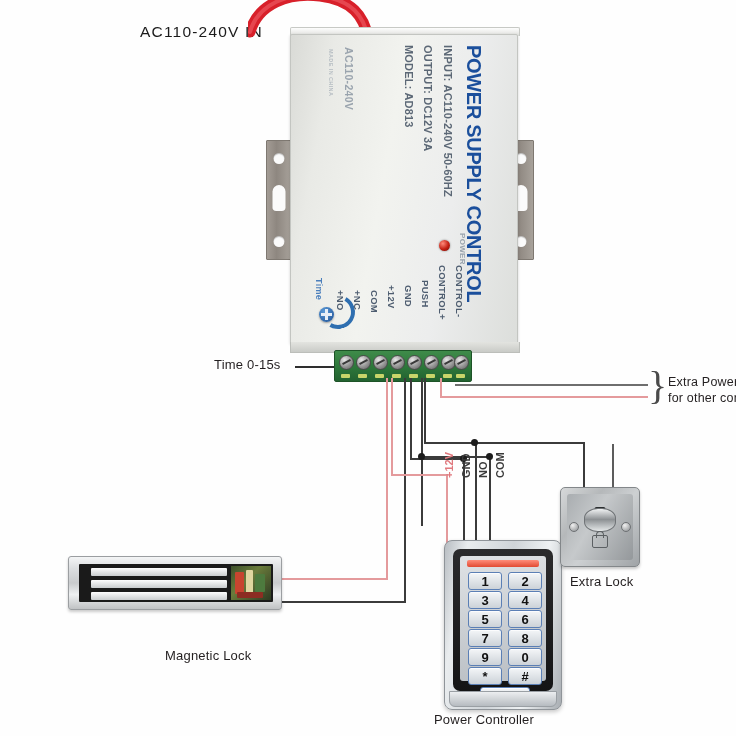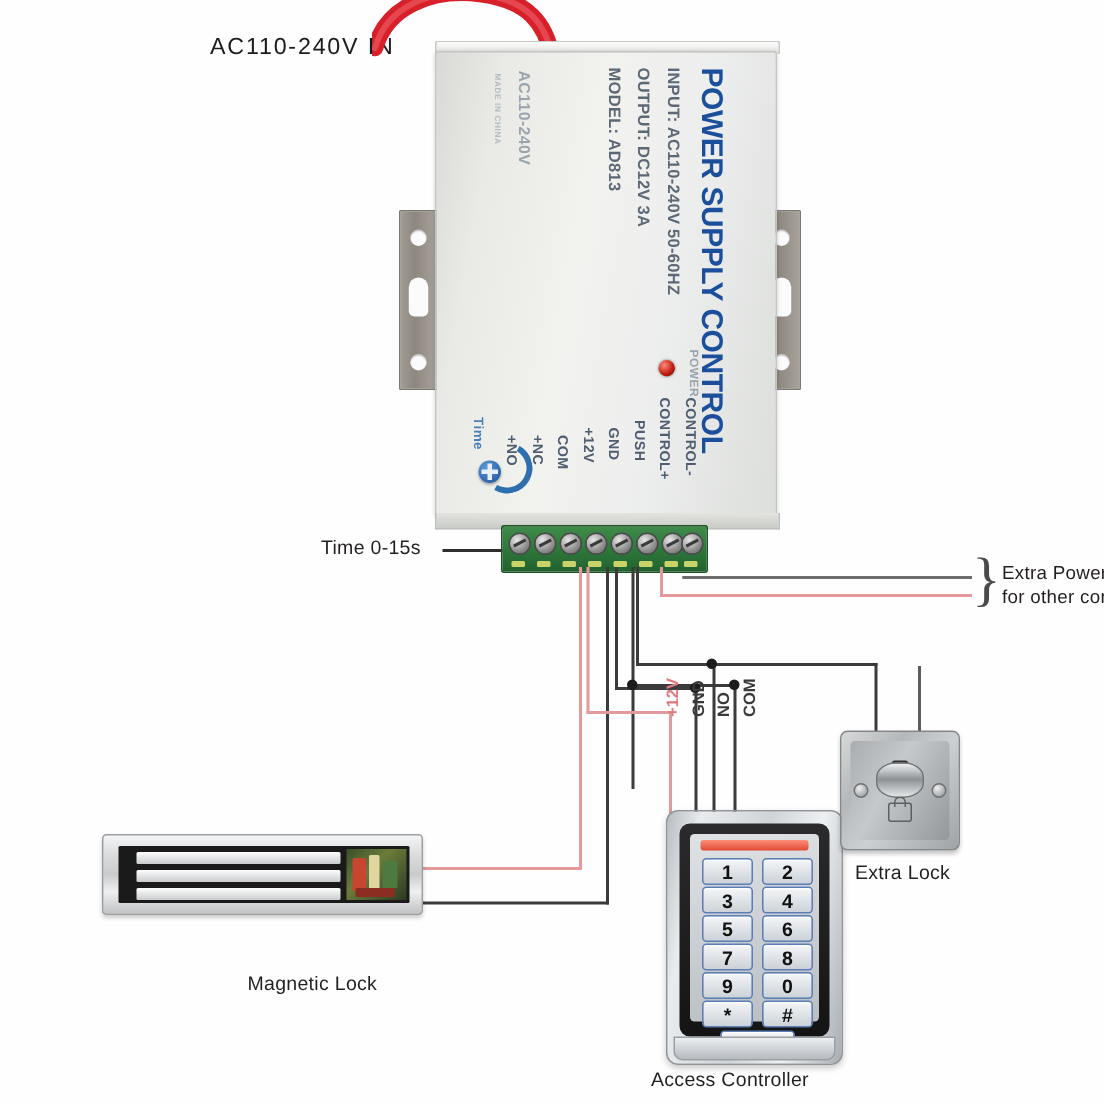--- a/index.html
+++ b/index.html
@@ -477,21 +477,21 @@
           <div class="key" style="left:8px;  top:92px; width:32px; height:16px;">9</div>
           <div class="key" style="left:48px; top:92px; width:32px; height:16px;">0</div>
           <div class="key" style="left:8px;  top:111px; width:32px; height:16px;">*</div>
           <div class="key" style="left:48px; top:111px; width:32px; height:16px;">#</div>
           <div class="key" style="left:20px; top:131px; width:48px; height:15px; font-size:11px;">▷</div>
         </div>
       </div>
       <div class="kp-chin"></div>
     </div>
   </div>
-  <div class="abs lbl" style="left:434px; top:712px;">Access Controller</div>
+  <div class="abs lbl" style="left:434px; top:712px;">Power Controller</div>
 
   <div class="abs" id="doorbtn">
     <div class="db-plate">
       <div class="db-inner">
         <div class="db-slot"></div>
         <div class="db-screw" style="left:2px;"></div>
         <div class="db-screw" style="right:2px;"></div>
         <div class="db-btn"></div>
         <div class="db-icon"></div>
       </div>

